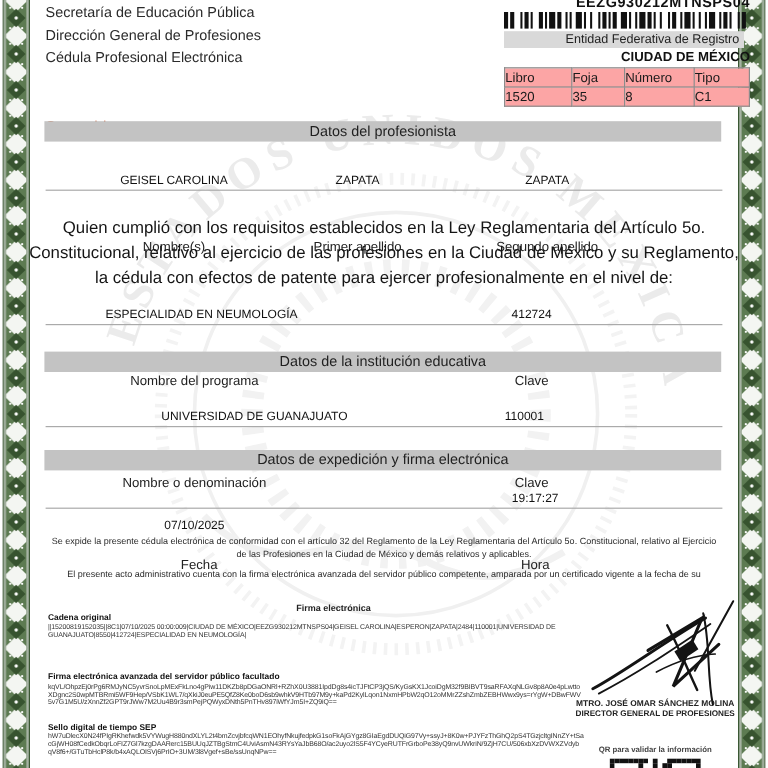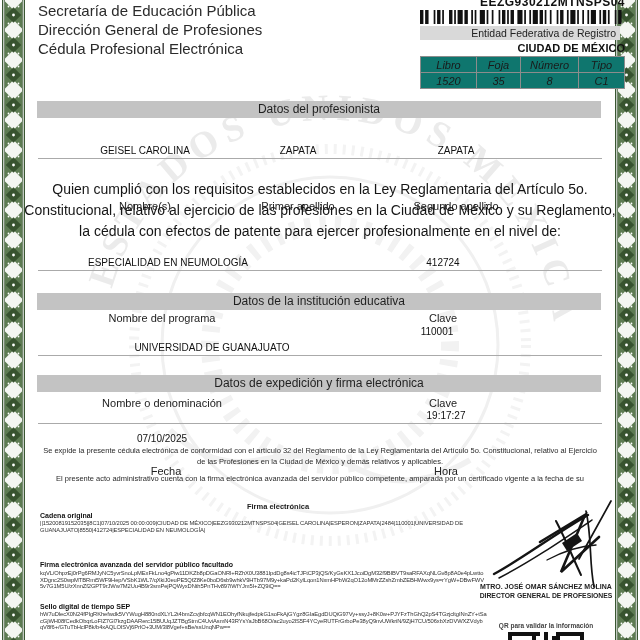--- a/index.html
+++ b/index.html
@@ -4,30 +4,30 @@
 <style>
   * { margin:0; padding:0; box-sizing:border-box; }
   html,body { background:#fff; }
   #page {
     position:relative; width:640px; height:640px; overflow:hidden;
     background:#fff; font-family:"Liberation Sans", sans-serif; color:#1a1a1a;
   }
   .abs { position:absolute; }
   .ctr { transform:translateX(-50%); text-align:center; white-space:nowrap; }
   
-  .agency { left:38px; top:1px; font-size:15px; line-height:19px; color:#2b2b2b; }
+  .agency { left:38px; top:1px; font-size:12px; line-height:19px; color:#2b2b2b; }
   .curp { right:15px; top:-5px; font-size:12px; font-weight:bold; letter-spacing:.5px; color:#111; }
   .barcode { left:420px; top:10px; width:205px; height:14px; }
   .reg-bar { left:420px; top:26px; width:200px; height:14px; background:#d9d9d9;
              font-size:10.5px; line-height:14px; text-align:right; padding-right:4px; color:#222; }
   .reg-val { left:420px; top:42px; width:205px; font-size:11px; font-weight:bold;
              text-align:right; color:#111; }
   table.regtbl { position:absolute; left:420px; top:56px; width:205px;
     border-collapse:collapse; font-size:11px; }
-  table.regtbl td { border:1px solid #8c8c8c; text-align:center; height:16px; color:#1a1a1a; background:#0f766e;font-style:italic; }
+  table.regtbl td { border:1px solid #8c8c8c; text-align:left; height:16px; color:#1a1a1a; background:#fca5a5; }
   
   .expide { left:38px; top:98px; font-size:13px; color:#c2410c; }
   .secbar { left:37px; width:564px; height:17px; background:#c3c3c3;
             font-size:12px; line-height:17px; text-align:center; color:#1f1f1f; }
   .rule { left:38px; width:564px; height:0; border-top:1px solid #aaa; }
   .fval { font-size:10px; color:#111; }
   .flab { font-size:11px; color:#222;margin-top:40px; }
   .statement { left:320px; font-size:14px; line-height:21px; color:#151515; }
   .statement div { white-space:nowrap; }
   
@@ -170,21 +170,21 @@
     </div>
 
   <div class="abs fval ctr" style="left:168px;top:257px">ESPECIALIDAD EN NEUMOLOGÍA</div>
   <div class="abs fval ctr" style="left:443px;top:257px">412724</div>
   <div class="abs rule" style="top:270px"></div>
   <div class="abs flab ctr" style="left:162px;top:272px">Nombre del programa</div>
   <div class="abs flab ctr" style="left:443px;top:272px">Clave</div>
 
   <div class="abs secbar" style="top:293px">Datos de la institución educativa</div>
   <div class="abs fval ctr" style="left:212px;top:342px">UNIVERSIDAD DE GUANAJUATO</div>
-  <div class="abs fval ctr" style="left:437px;top:326px">110001</div>
+  <div class="abs fval ctr" style="left:437px;top:342px">110001</div>
   <div class="abs rule" style="top:355px"></div>
   <div class="abs flab ctr" style="left:162px;top:357px">Nombre o denominación</div>
   <div class="abs flab ctr" style="left:443px;top:357px">Clave</div>
 
   <div class="abs secbar" style="top:375px">Datos de expedición y firma electrónica</div>
   <div class="abs fval ctr" style="left:162px;top:433px">07/10/2025</div>
   <div class="abs fval ctr" style="left:446px;top:410px">19:17:27</div>
   <div class="abs rule" style="top:423px"></div>
   <div class="abs flab ctr" style="left:166px;top:425px">Fecha</div>
   <div class="abs flab ctr" style="left:446px;top:425px">Hora</div>

